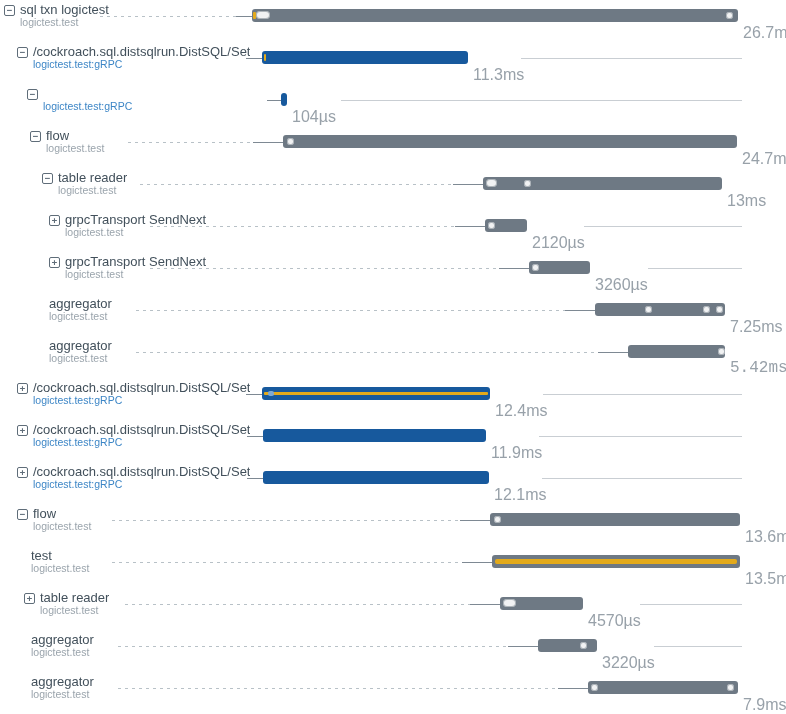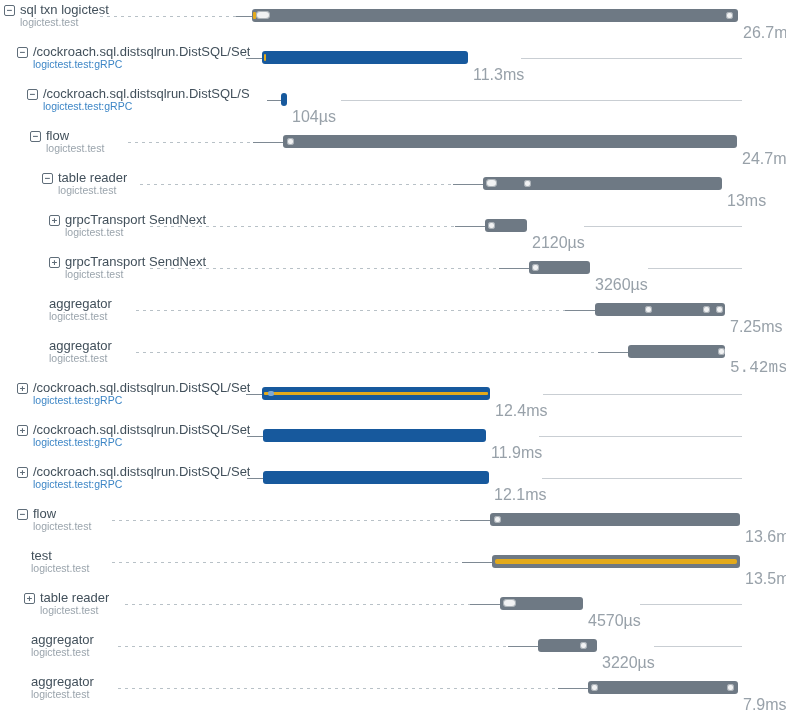--- a/index.html
+++ b/index.html
@@ -60,21 +60,20 @@
     <div class="sub blue" style="left: 33px;">logictest.test:gRPC</div>
 
     <div class="lead-solid" style="left: 246px; width: 16px;"></div>
     <div class="bar blue" style="left: 262px; width: 206px;"></div>
     <div class="dur" style="left: 473px;">11.3ms</div>
     <div class="trail" style="left: 521px; width: 221px;"></div>
   <div class="marker ytick" style="left: 264px; width: 2px;"></div>
     </div>
     <div class="row" style="top: 86px;">
     <span class="tgl" style="left: 27px;">−</span>
-    <div class="title" style="left: 43px; max-width: 232px;">/cockroach.sql.distsqlrun.DistSQL/S</div>
     <div class="sub blue" style="left: 43px;">logictest.test:gRPC</div>
 
     <div class="lead-solid" style="left: 267px; width: 14px;"></div>
     <div class="bar blue" style="left: 281px; width: 6px;"></div>
     <div class="dur" style="left: 292px;">104µs</div>
     <div class="trail" style="left: 341px; width: 401px;"></div>
   </div>
     <div class="row" style="top: 128px;">
     <span class="tgl" style="left: 30px;">−</span>
     <div class="title" style="left: 46px; max-width: 231px;">flow</div>

